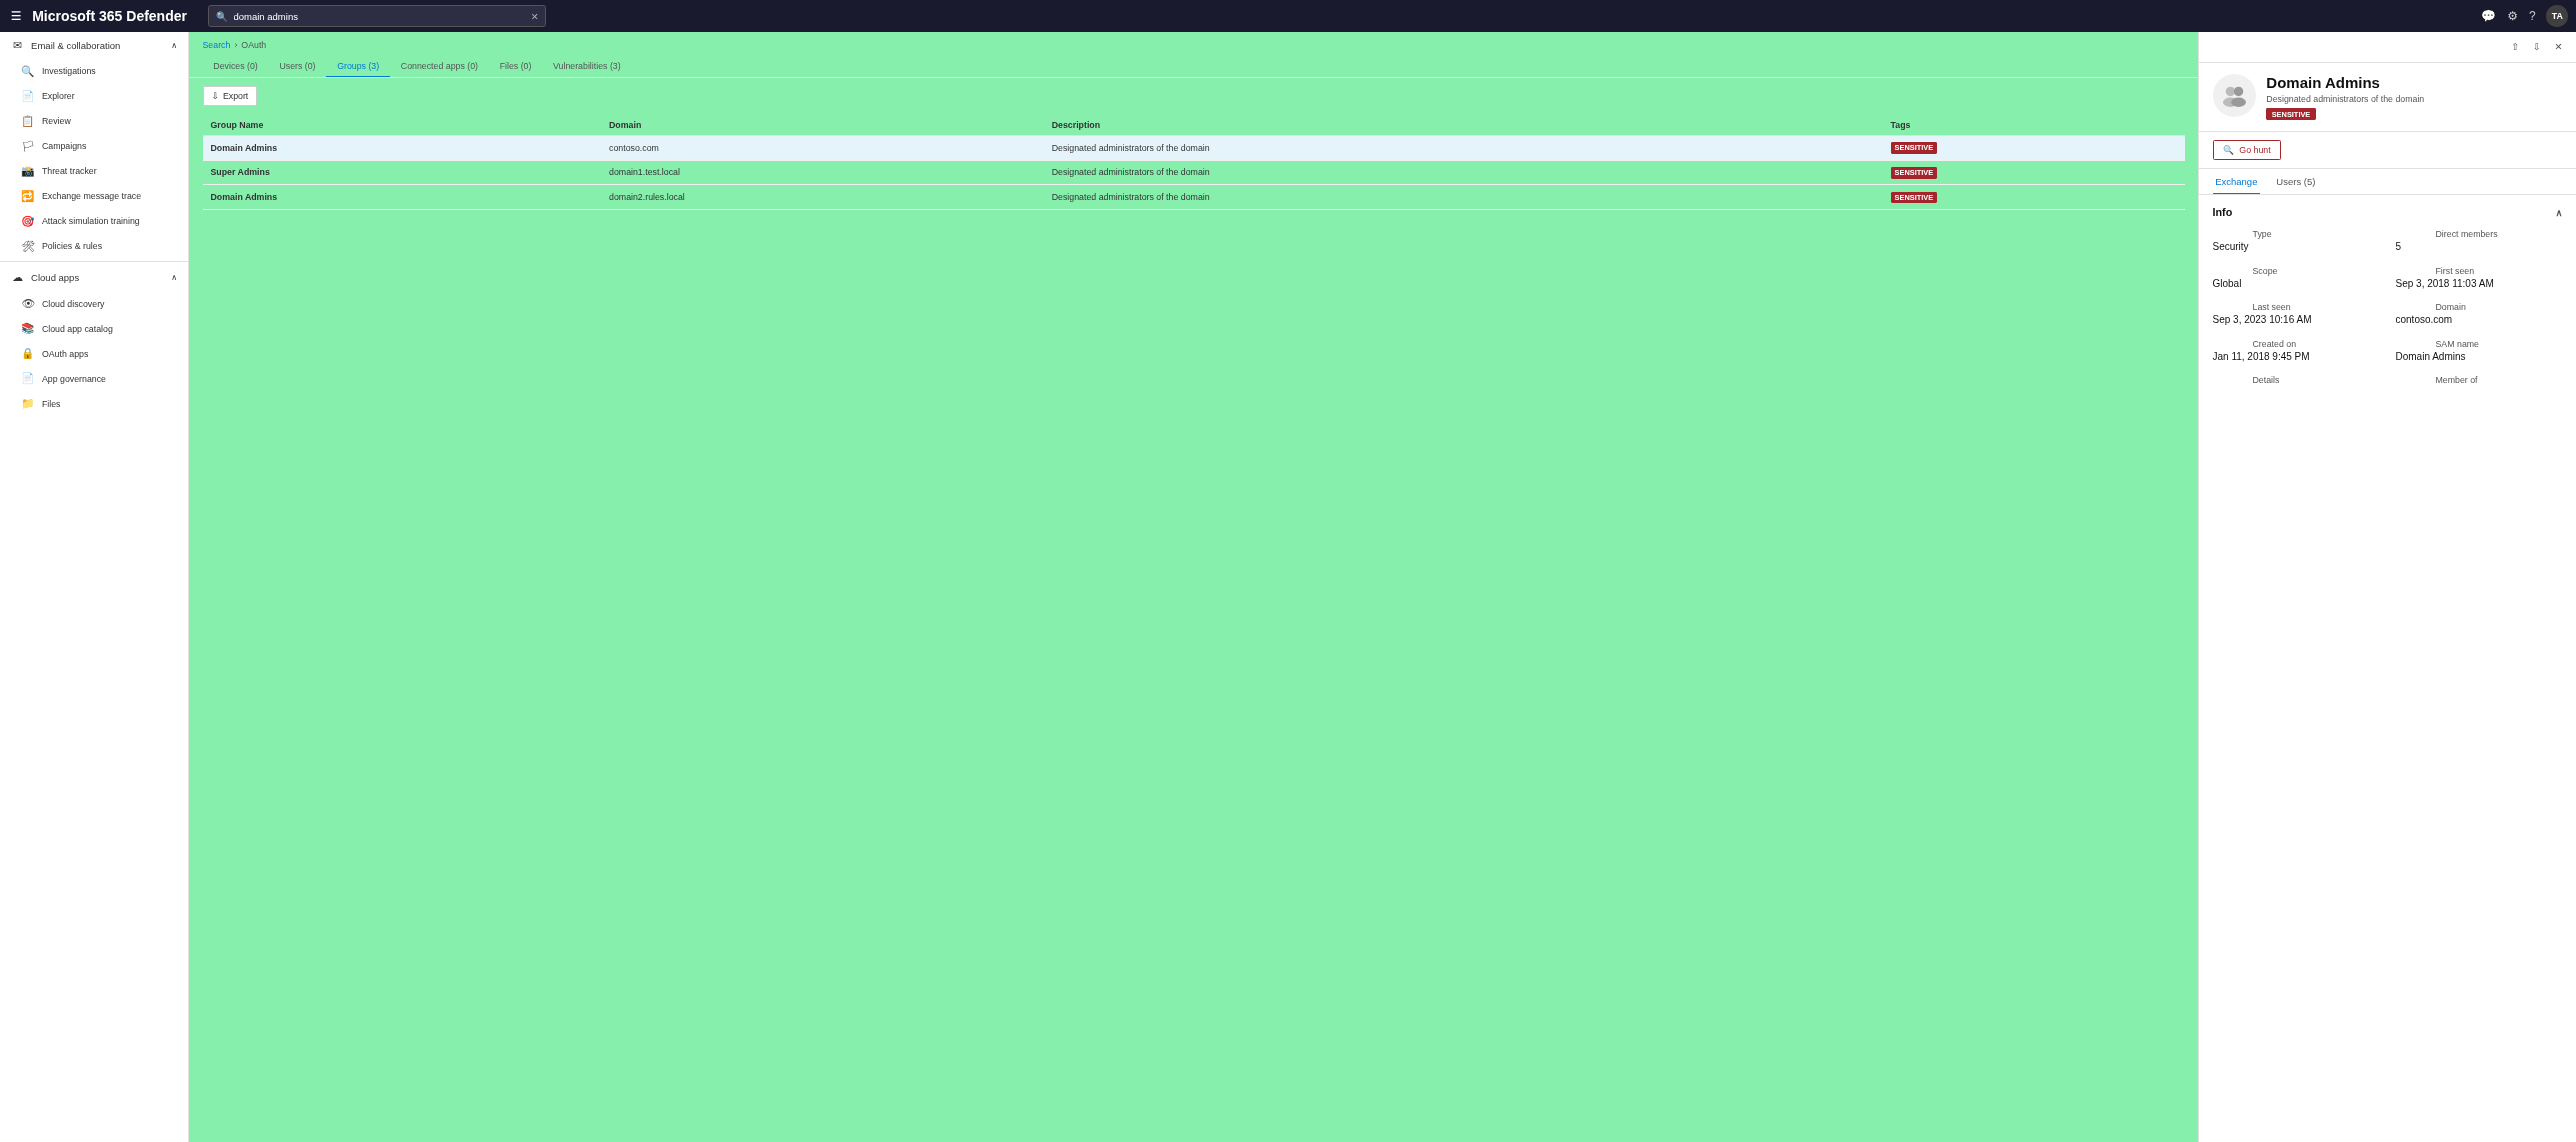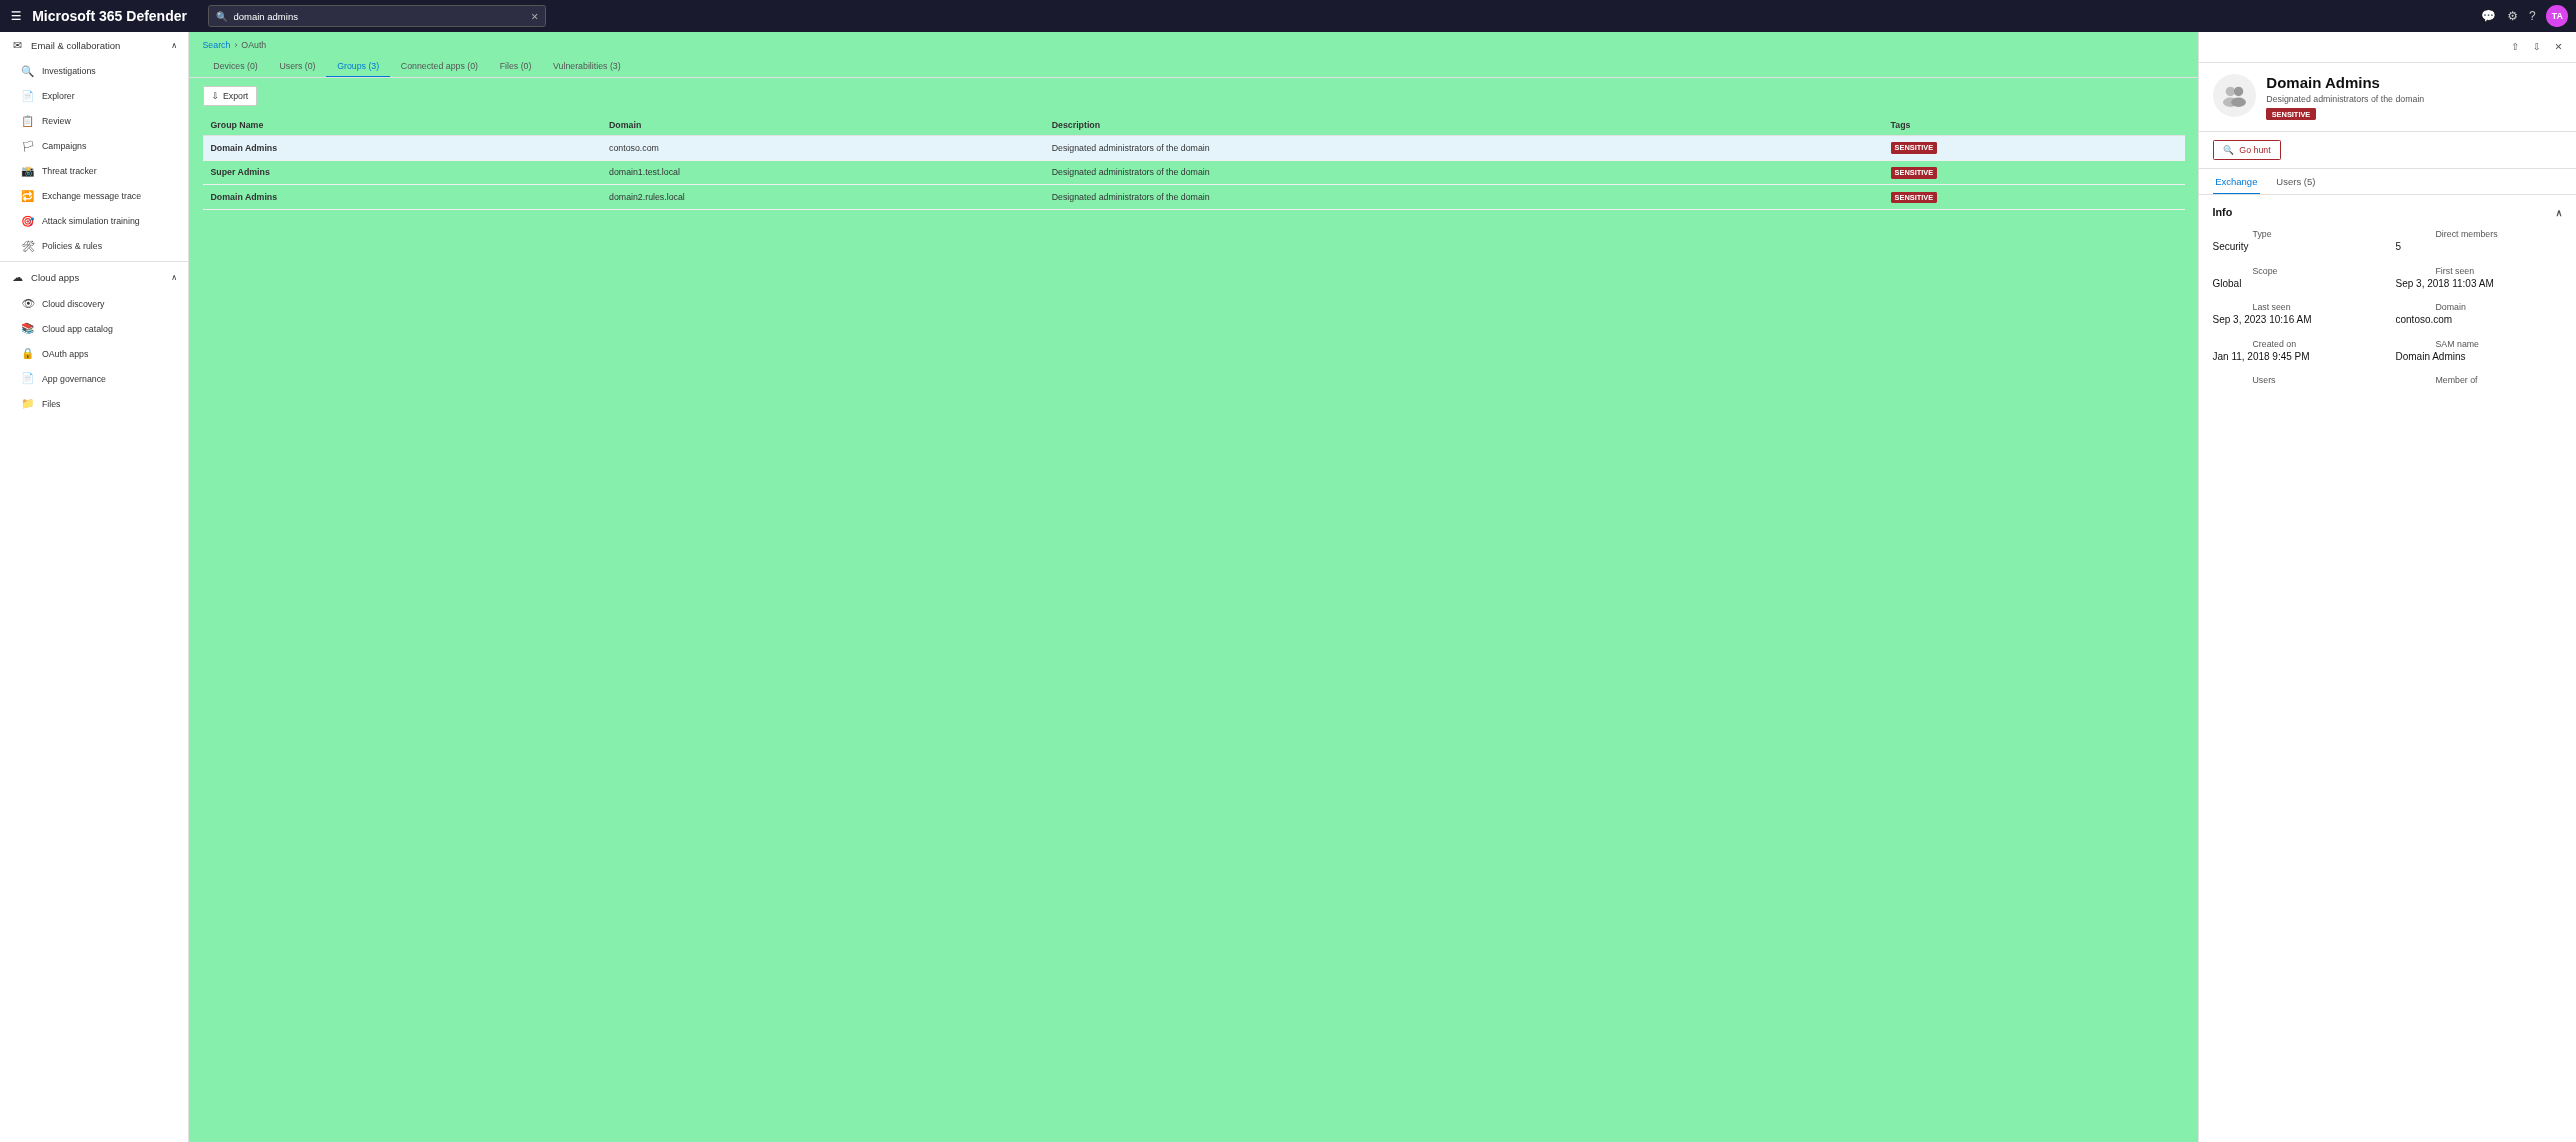--- a/index.html
+++ b/index.html
@@ -53,21 +53,21 @@
       margin-left: auto;
       display: flex;
       align-items: center;
       gap: 10.8px;
       color: white;
     }
     .topbar-avatar {
       width: 21.6px;
       height: 21.6px;
       border-radius: 50%;
-      background: #d946ef;
+      background: #404040;
       display: flex;
       align-items: center;
       justify-content: center;
       color: white;
       font-size: 8.8px;
       font-weight: 600;
     }
     .topbar-icon {
       color: #ccc;
       font-size: 12px;
@@ -618,21 +618,21 @@
             <label>Created on</label>
             <div class="value">Jan 11, 2018 9:45 PM</div>
           </div>
 
           <div class="info-field">
             <label>SAM name</label>
             <div class="value">Domain Admins</div>
           </div>
 
           <div class="info-field">
-            <label>Users</label>
+            <label>Details</label>
             <div class="value"></div>
           </div>
 
           <div class="info-field">
             <label>Member of</label>
             <div class="value"></div>
           </div>
 
         </div>
       </div>

